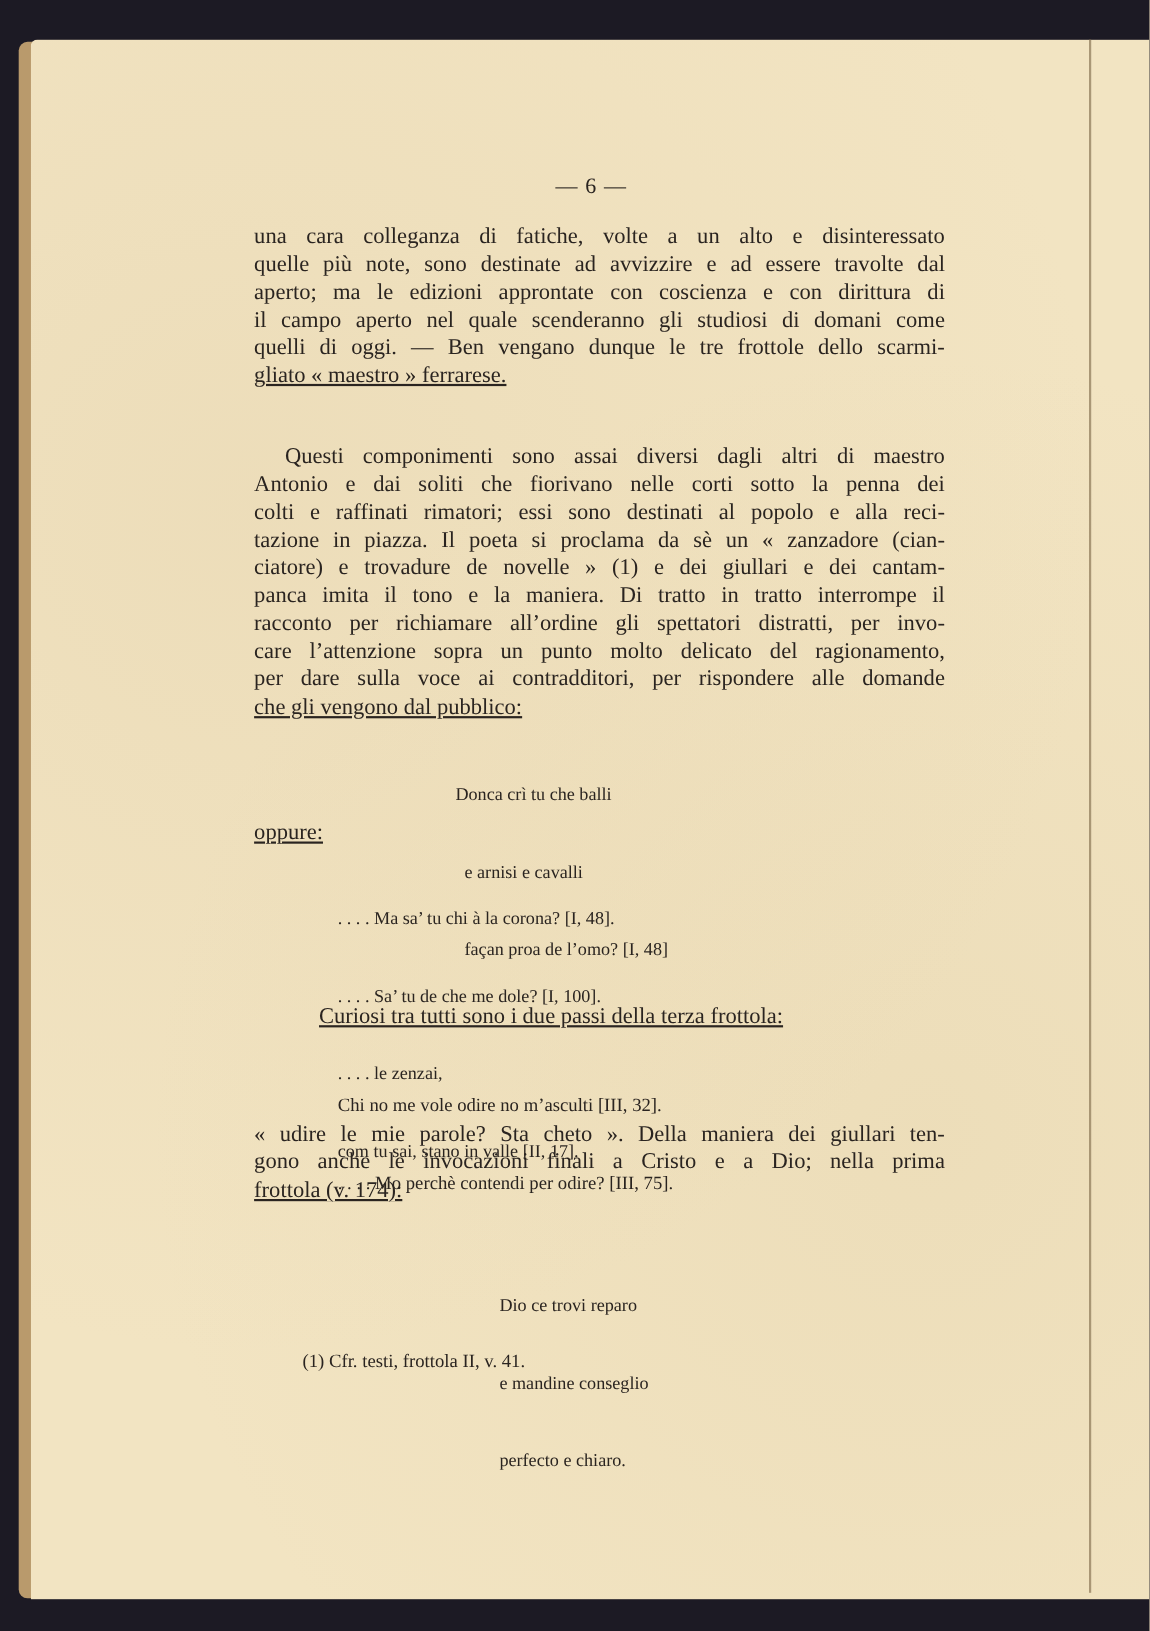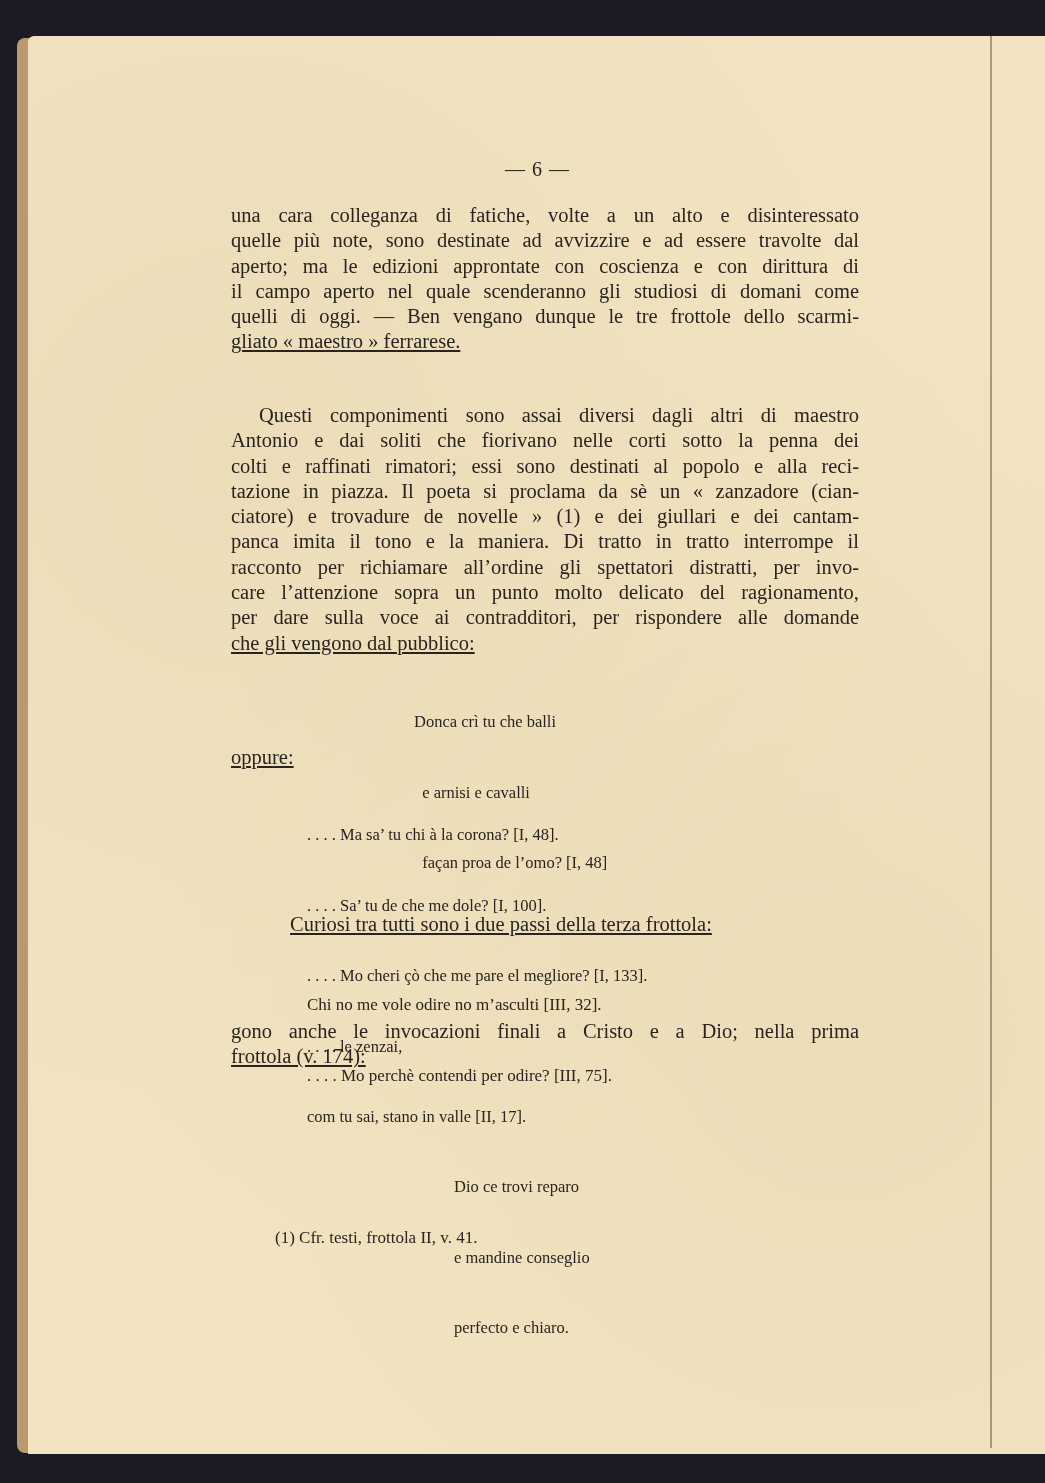--- a/index.html
+++ b/index.html
@@ -123,35 +123,35 @@
   <div>  façan proa de l’omo? [I, 48]</div>
 </div>
 
 <div class="para" style="top:745px;">
   <span class="line last">oppure:</span>
 </div>
 
 <div class="verse" style="left:307px; top:776px;">
   <div>. . . . Ma sa’ tu chi à la corona? [I, 48].</div>
   <div>. . . . Sa’ tu de che me dole? [I, 100].</div>
-  <div>. . . . Mo cheri çò che me pare el megliore? [I, 133].</div>
   <div>. . . . le zenzai,</div>
   <div>com tu sai, stano in valle [II, 17].</div>
 </div>
 
 <div class="para" style="top:912px; left:275px; width:520px;margin-left:15px;">
   <span class="line last">Curiosi tra tutti sono i due passi della terza frottola:</span>
 </div>
 
 <div class="verse" style="left:307px; top:946px; font-size:17px;">
   <div>Chi no me vole odire no m’asculti [III, 32].</div>
   <div>. . . . Mo perchè contendi per odire? [III, 75].</div>
 </div>
 
 <div class="para" style="top:1019px;">
+  <span class="line">« udire le mie parole? Sta cheto ». Della maniera dei giullari ten-</span>
   <span class="line">gono anche le invocazioni finali a Cristo e a Dio; nella prima</span>
   <span class="line last">frottola (v. 174):</span>
 </div>
 
 <div class="verse" style="left:454px; top:1128px;">
   <div>Dio ce trovi reparo</div>
   <div>e mandine conseglio</div>
   <div>perfecto e chiaro.</div>
 </div>
 

